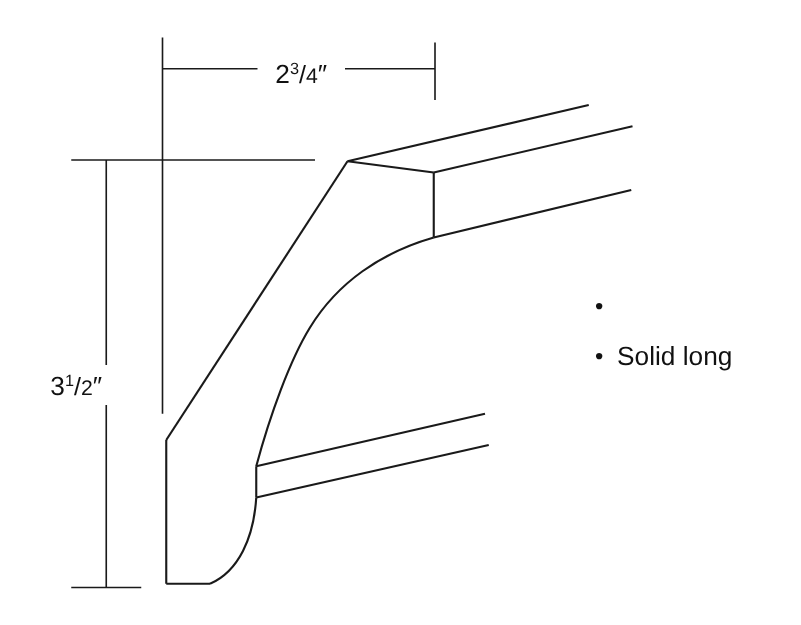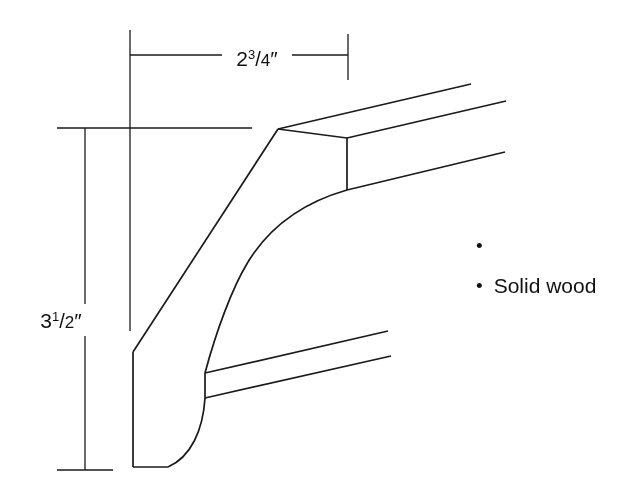--- a/index.html
+++ b/index.html
@@ -34,27 +34,27 @@
     font-size: 13px;
     vertical-align: 7px;
   }
   .dim-label .frac-slash {
     font-size: 20px;
   }
   .dim-label .frac-den {
     font-size: 17px;
   }
   .dim-width-label {
-    left: 222px;
+    left: 206px;
     top: 42px;
     width: 66px;
   }
   .dim-height-label {
     left: 30px;
-    top: 304px;
+    top: 292px;
     width: 58px;
   }
   .notes {
     position: absolute;
     left: 476px;
     top: 232px;
     display: flex;
     flex-direction: column;
     gap: 12px;
   }
@@ -111,17 +111,17 @@
   <div class="dim-label dim-height-label">
     <span class="frac-whole">3</span><span class="frac-num">1</span><span class="frac-slash">/</span><span class="frac-den">2</span><span class="frac-unit">″</span>
   </div>
 
   <div class="notes">
     <div class="note">
       <span class="bullet">•</span>
     </div>
     <div class="note">
       <span class="bullet">•</span>
-      <span class="note-text">Solid wood</span>
+      <span class="note-text">Solid long</span>
     </div>
   </div>
 
 </div>
 
 </body></html>

